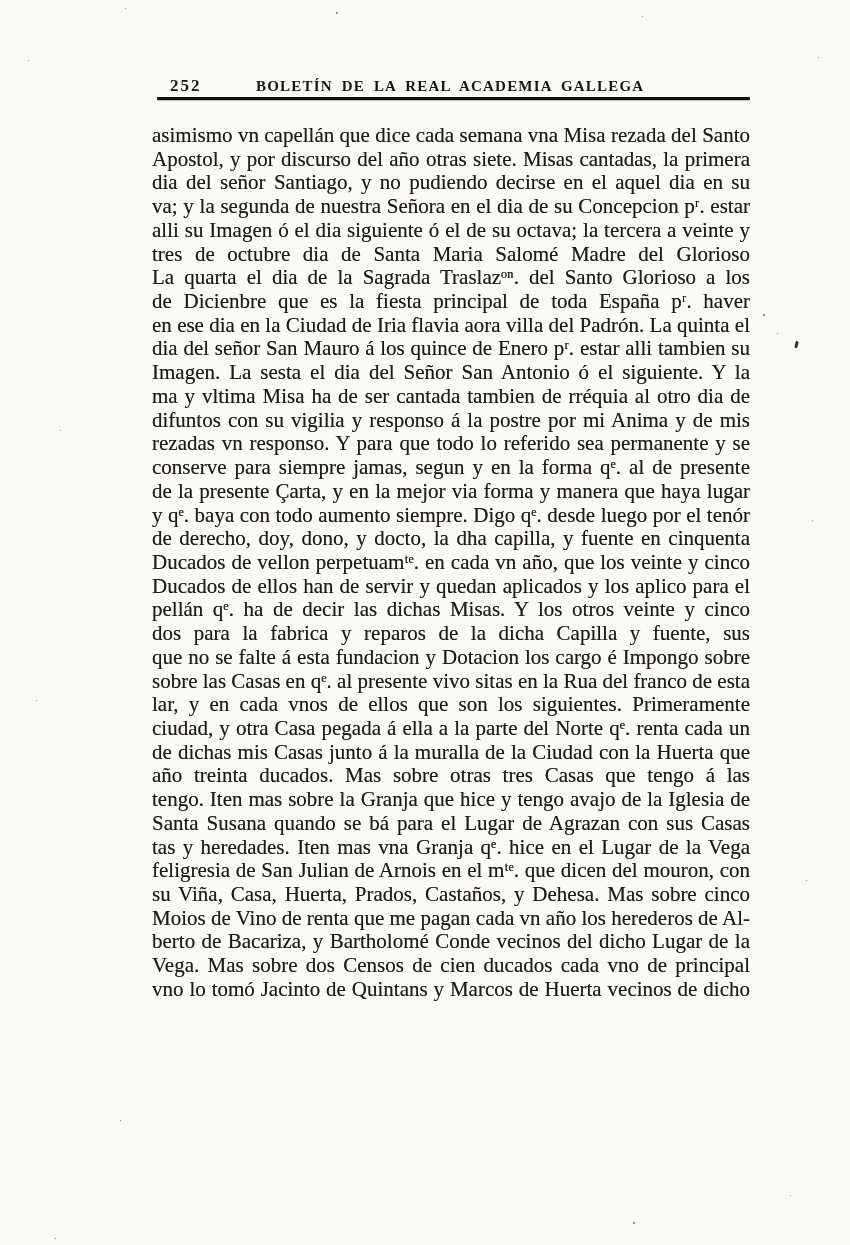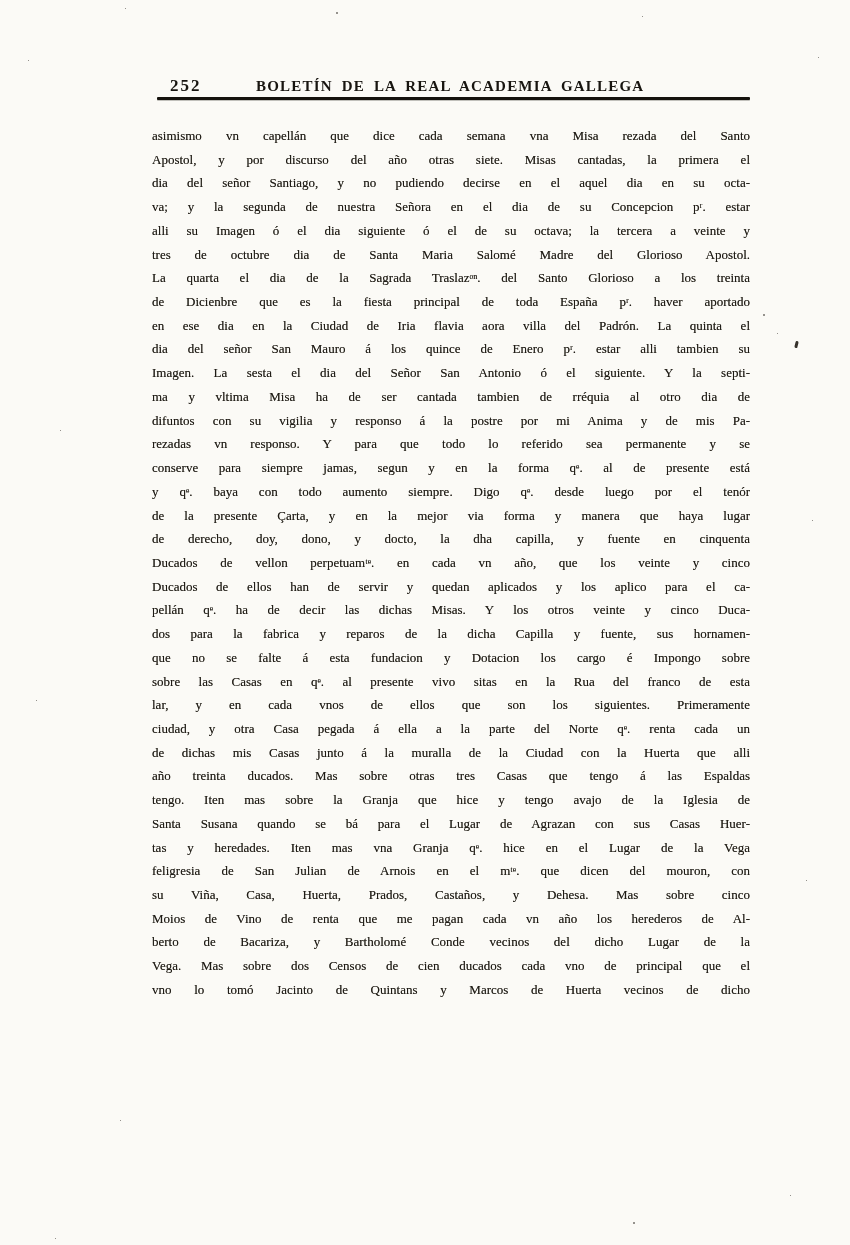--- a/index.html
+++ b/index.html
@@ -57,21 +57,21 @@
     box-shadow: 0 1px 0 rgba(21,18,13,0.25);
   }
   
   .body-text {
     position: absolute;
     top: 124px;
     left: 152px;
     width: 598px;
   }
   .tline {
-    font-size: 13px;
+    font-size: 21px;
     line-height: 23.72px;
     height: 23.72px;
     overflow: hidden;
     text-align: justify;
     text-align-last: justify;
     color: #1e1b15;
     text-shadow: 0 0 0.4px rgba(25,20,10,0.55);
   }
   
   .speck {
@@ -111,22 +111,22 @@
       <div class="tline">tres de octubre dia de Santa Maria Salomé Madre del Glorioso Apostol.</div>
       <div class="tline">La quarta el dia de la Sagrada Traslazᵒⁿ. del Santo Glorioso a los treinta</div>
       <div class="tline">de Dicienbre que es la fiesta principal de toda España pʳ. haver aportado</div>
       <div class="tline">en ese dia en la Ciudad de Iria flavia aora villa del Padrón. La quinta el</div>
       <div class="tline">dia del señor San Mauro á los quince de Enero pʳ. estar alli tambien su</div>
       <div class="tline">Imagen. La sesta el dia del Señor San Antonio ó el siguiente. Y la septi-</div>
       <div class="tline">ma y vltima Misa ha de ser cantada tambien de rréquia al otro dia de</div>
       <div class="tline">difuntos con su vigilia y responso á la postre por mi Anima y de mis Pa-</div>
       <div class="tline">rezadas vn responso. Y para que todo lo referido sea permanente y se</div>
       <div class="tline">conserve para siempre jamas, segun y en la forma qᵉ. al de presente está</div>
+      <div class="tline">de la presente Çarta, y en la mejor via forma y manera que haya lugar</div>
       <div class="tline">y qᵉ. baya con todo aumento siempre. Digo qᵉ. desde luego por el tenór</div>
-      <div class="tline">de la presente Çarta, y en la mejor via forma y manera que haya lugar</div>
       <div class="tline">de derecho, doy, dono, y docto, la dha capilla, y fuente en cinquenta</div>
       <div class="tline">Ducados de vellon perpetuamᵗᵉ. en cada vn año, que los veinte y cinco</div>
       <div class="tline">Ducados de ellos han de servir y quedan aplicados y los aplico para el ca-</div>
       <div class="tline">pellán qᵉ. ha de decir las dichas Misas. Y los otros veinte y cinco Duca-</div>
       <div class="tline">dos para la fabrica y reparos de la dicha Capilla y fuente, sus hornamen-</div>
       <div class="tline">que no se falte á esta fundacion y Dotacion los cargo é Impongo sobre</div>
       <div class="tline">sobre las Casas en qᵉ. al presente vivo sitas en la Rua del franco de esta</div>
       <div class="tline">lar, y en cada vnos de ellos que son los siguientes. Primeramente</div>
       <div class="tline">ciudad, y otra Casa pegada á ella a la parte del Norte qᵉ. renta cada un</div>
       <div class="tline">de dichas mis Casas junto á la muralla de la Ciudad con la Huerta que alli</div>

